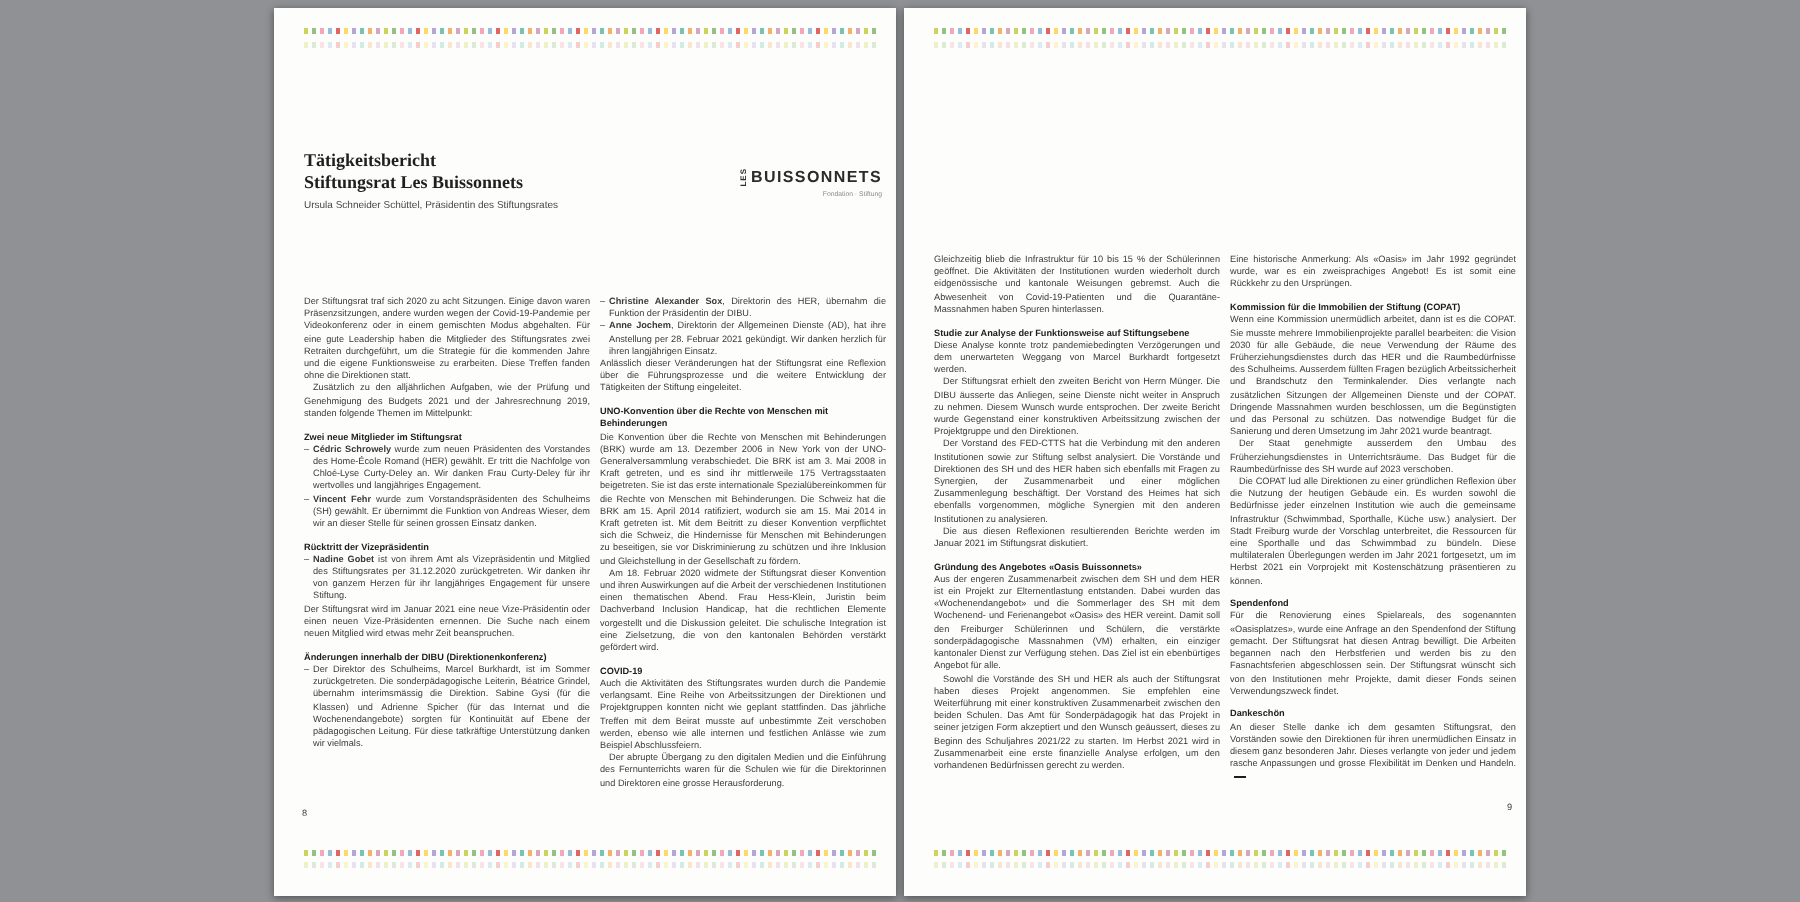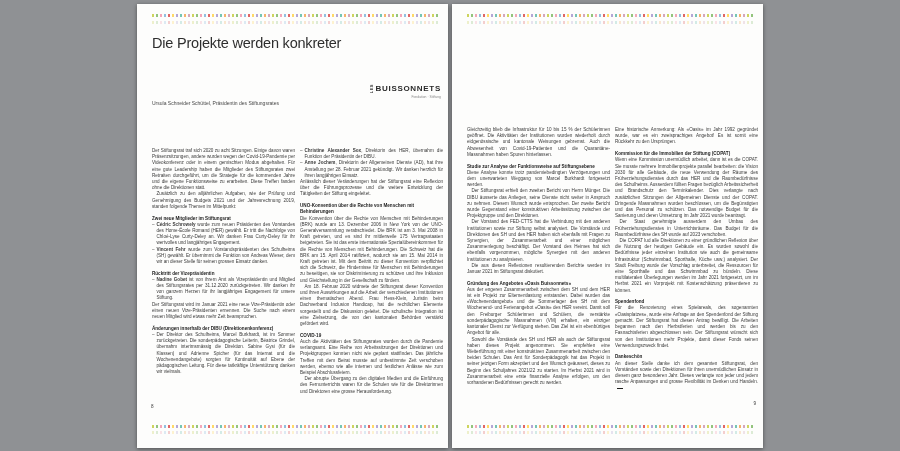--- a/index.html
+++ b/index.html
@@ -196,22 +196,25 @@
         <span class="d" style="background: rgb(224, 102, 102);"></span>
         <span class="d" style="background: rgb(255, 217, 102);"></span>
         <span class="d" style="background: rgb(180, 167, 214);"></span>
         <span class="d" style="background: rgb(118, 197, 180);"></span>
         <span class="d" style="background: rgb(246, 178, 107);"></span>
         <span class="d" style="background: rgb(213, 166, 189);"></span>
         <span class="d" style="background: rgb(205, 212, 94);"></span>
         <span class="d" style="background: rgb(147, 196, 125);"></span>
       </div>
 
-    <h1 class="title">Die Projekte werden konkreter</h1>
-
+
+    <div class="report-title">
+      <div>Tätigkeitsbericht</div>
+      <div>Stiftungsrat Les Buissonnets</div>
+    </div>
     <div class="byline">Ursula Schneider Schüttel, Präsidentin des Stiftungsrates</div>
 
     <div class="logo">
       <div class="logo-row">
         <span class="logo-les">LES</span>
         <span class="logo-main">BUISSONNETS</span>
       </div>
       <div class="logo-sub">Fondation · Stiftung</div>
     </div>
 

